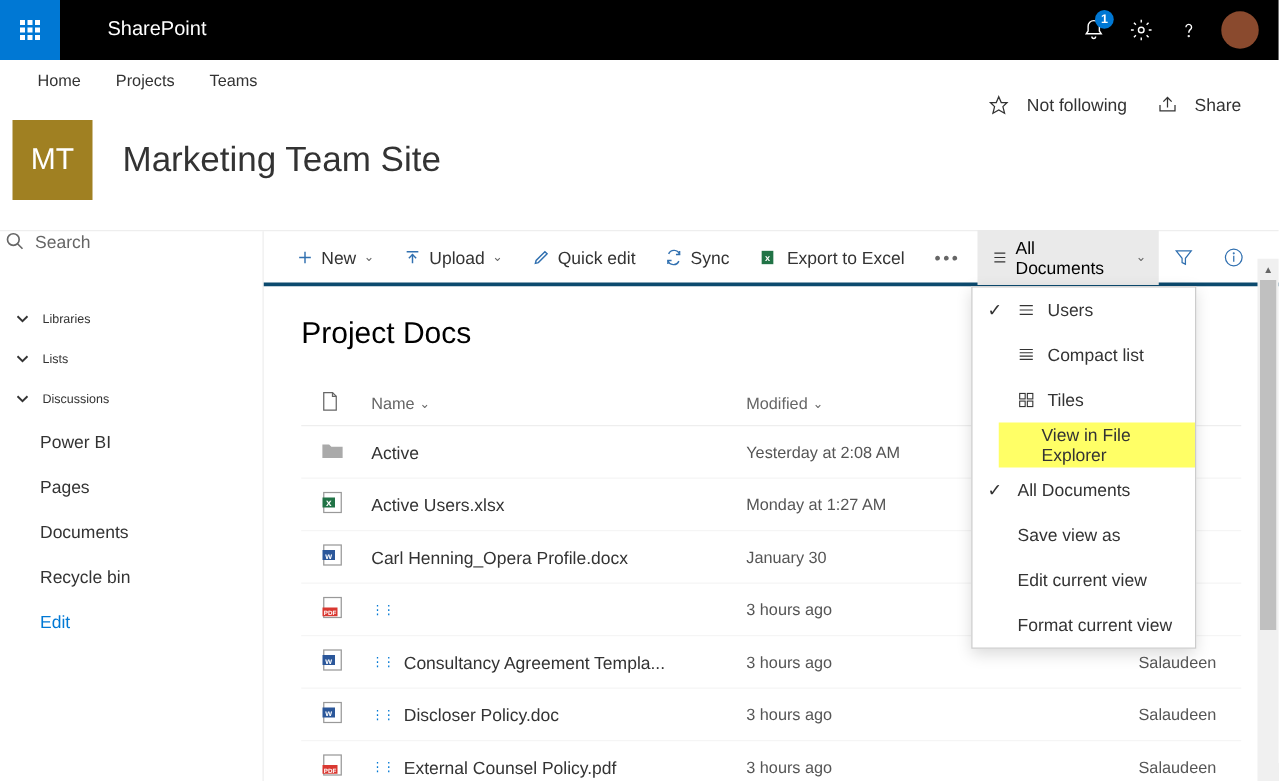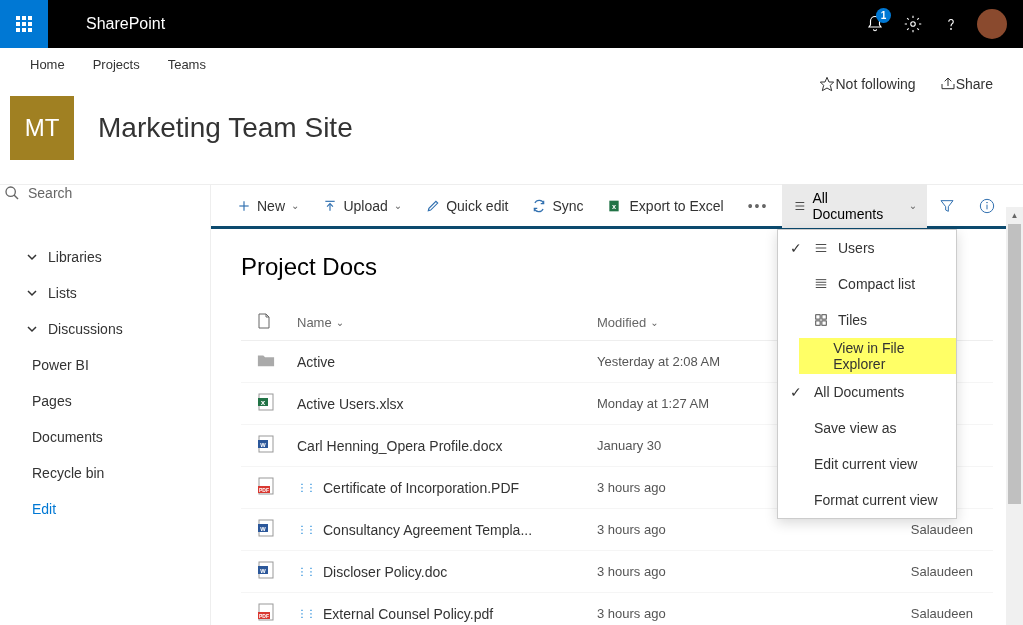--- a/index.html
+++ b/index.html
@@ -12,38 +12,38 @@
 .app-name { margin-left: 38px; font-size: 16px; font-weight: 400; }
 .topbar-right { margin-left: auto; display: flex; align-items: center; gap: 14px; padding-right: 16px; }
 .topbar-icon { width: 24px; height: 24px; display: flex; align-items: center; justify-content: center; cursor: pointer; position: relative; }
 .badge { position: absolute; top: -4px; right: -4px; background: #0078d4; color: #fff; font-size: 10px; border-radius: 50%; width: 15px; height: 15px; display: flex; align-items: center; justify-content: center; font-weight: 600; }
 .avatar { width: 30px; height: 30px; border-radius: 50%; background: #8a4a2e; }
 
 
 .topnav { height: 32px; display: flex; align-items: center; padding-left: 30px; gap: 28px; font-size: 13px; color: #333; }
 .topnav span { cursor: pointer; }
 .follow-row { position: absolute; right: 30px; top: 76px; display: flex; align-items: center; gap: 24px; font-size: 14px; color: #333; }
-.follow-item { display: flex; align-items: flex-start; gap: 0; cursor: pointer; }
+.follow-item { display: flex; align-items: flex-start; gap: 14px; cursor: pointer; }
 
 
 .site-header { display: flex; align-items: center; padding: 16px 0 24px 10px; gap: 24px; }
 .site-logo { width: 64px; height: 64px; background: #a08022; color: #fff; display: flex; align-items: center; justify-content: center; font-size: 24px; font-weight: 300; }
 .site-title { font-size: 28px; font-weight: 300; color: #333; }
 
 
 .main { display: flex; border-top: 1px solid #eee; }
 .left-col { width: 210px; }
 .right-col { flex: 1; border-left: 1px solid #eee; position: relative; }
 
 
 .search-row { height: 44px; display: flex; align-items: flex-start; padding-left: 4px; gap: 8px; color: #666; font-size: 14px; cursor: text; }
 
 
 .leftnav { padding: 10px 0; }
-.nav-section { display: flex; align-items: center; padding: 10px 26px; gap: 10px; font-size: 14px; color: #333; cursor: pointer; }
+.nav-section { display: flex; align-items: center; padding: 10px 12px; gap: 10px; font-size: 10px; color: #333; cursor: pointer; }
 .nav-item { padding: 10px 14px 10px 32px; font-size: 14px; color: #333; cursor: pointer; }
 .nav-item.edit { color: #0078d4; }
 
 
 .cmdbar { height: 44px; display: flex; align-items: center; padding: 0 16px; gap: 4px; border-bottom: 3px solid #0c4a6e; }
 .cmd { display: flex; align-items: center; gap: 6px; padding: 0 10px; height: 44px; font-size: 14px; color: #333; cursor: pointer; }
 .cmd svg { stroke: #3170b0; fill: none; }
 .cmd .excel-icon { fill: #217346; stroke: none; }
 .cmd-right { margin-left: auto; display: flex; align-items: center; }
 .view-btn { display: flex; align-items: center; gap: 6px; padding: 0 10px; height: 44px; background: #eaeaea; font-size: 14px; cursor: pointer; }
@@ -357,21 +357,20 @@
             <div class="col-by"></div>
           </div>
           <div class="row">
             <div class="col-icon"><svg class="file-icon" viewBox="0 0 16 18">
                 <rect x="1" y="1" width="14" height="16" fill="#fff" stroke="#999"></rect>
                 <rect x="0" y="9" width="12" height="7" fill="#d93831"></rect>
                 <text x="6" y="15" font-size="5" fill="#fff" text-anchor="middle" font-weight="bold">PDF</text>
               </svg></div>
             <div class="col-name">
               <span class="new-tag">⋮⋮</span>
-              <span>Certificate of Incorporation.PDF</span>
             </div>
             <div class="col-mod">3 hours ago</div>
             <div class="col-by"></div>
           </div>
           <div class="row">
             <div class="col-icon"><svg class="file-icon" viewBox="0 0 16 18">
                 <rect x="1" y="1" width="14" height="16" fill="#fff" stroke="#999"></rect>
                 <rect x="0" y="5" width="10" height="8" fill="#2b579a"></rect>
                 <text x="5" y="12" font-size="7" fill="#fff" text-anchor="middle" font-weight="bold">w</text>
               </svg></div>

